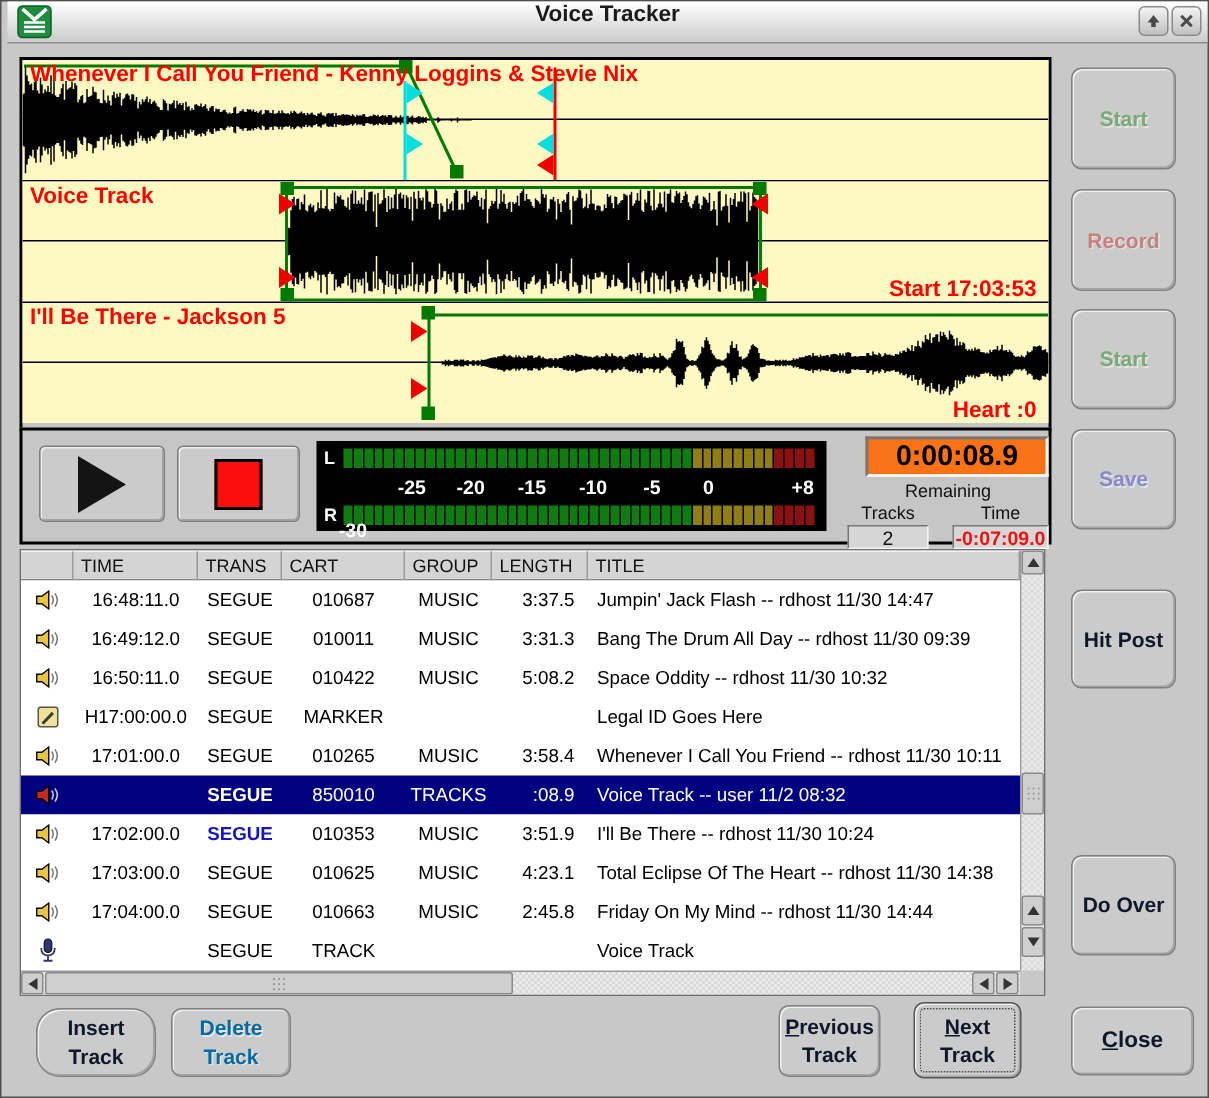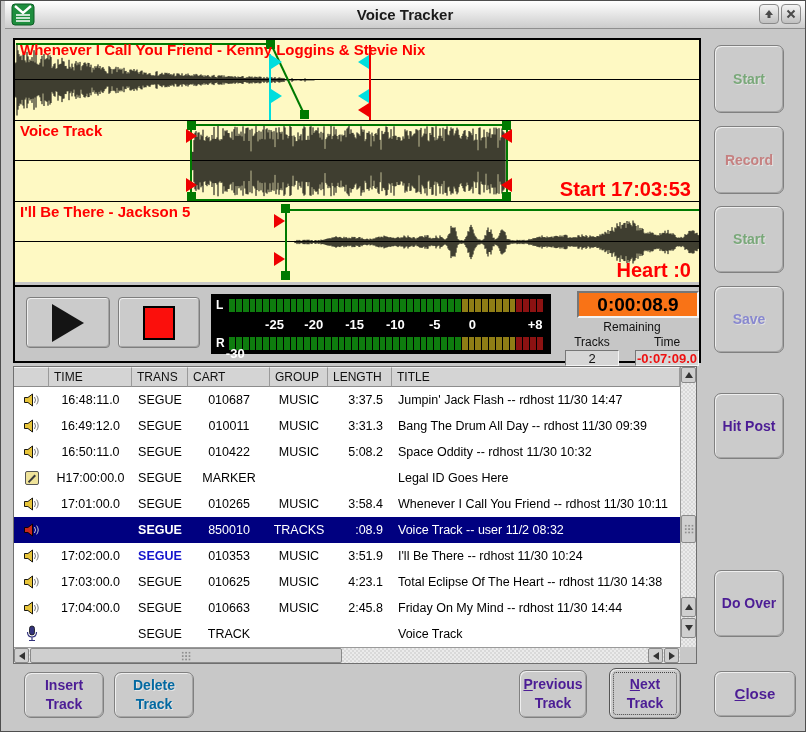--- a/index.html
+++ b/index.html
@@ -1,52 +1,52 @@
 <!DOCTYPE html>
 <html><head>
 <meta charset="utf-8">
 <style>
   html,body{margin:0;padding:0;}
   body{width:806px;height:732px;background:#8a8a8a;font-family:"Liberation Sans",sans-serif;overflow:hidden;}
   .window{position:relative;width:804px;height:730px;border:1px solid #4e4e4e;background:#c8c8c8;box-sizing:content-box;}
   
-  .titlebar{position:absolute;top:0;left:4px;right:0;height:27px;background:linear-gradient(#ffffff,#cccccc);border-bottom:1px solid #8f8f8f;display:flex;align-items:center;}
+  .titlebar{position:absolute;top:0;left:4px;right:0;height:27px;background:linear-gradient(#ffffff,#cccccc);border-bottom:1px solid #8f8f8f;display:flex;}
   .tb-icon{position:absolute;left:6px;top:2px;width:26px;height:23px;}
   .tb-title{flex:1;text-align:center;font-weight:bold;font-size:15px;color:#1a1a1a;}
   .tb-btn{position:absolute;top:3px;width:20px;height:20px;border:1px solid #8a8a8a;border-radius:4px;background:linear-gradient(#f4f4f4,#c0c0c0);display:flex;align-items:center;justify-content:center;box-sizing:border-box;}
   #btn-shade{right:26px}
   #btn-close{right:4px}
   .content{position:absolute;top:28px;left:0;width:804px;height:702px;}
   
-  .btn{position:absolute;background:#cbcbcb;border:1px solid #808080;border-radius:7px;box-shadow:inset 1px 1px 0 #efefef,inset -1px -1px 0 #a5a5a5;font-weight:bold;font-size:14px;color:#4c1d95;display:flex;align-items:center;justify-content:center;text-align:center;line-height:1.35;box-sizing:border-box;cursor:default;}
+  .btn{position:absolute;background:#cbcbcb;border:1px solid #808080;border-radius:7px;box-shadow:inset 1px 1px 0 #efefef,inset -1px -1px 0 #a5a5a5;font-weight:bold;font-size:14px;color:#0f172a;display:flex;align-items:center;justify-content:center;text-align:center;line-height:1.35;box-sizing:border-box;cursor:default;}
   .btn .u{text-decoration:underline;}
   .btn.dis{color:#0369a1;text-shadow:1px 1px 0 #e6e6e6;}
   .btn.green{color:#79a879;text-shadow:1px 1px 0 #e3e3e3;}
   .btn.red{color:#c58080;text-shadow:1px 1px 0 #e3e3e3;}
   .btn.blue{color:#8888cf;text-shadow:1px 1px 0 #e3e3e3;}
   #btn-start-top{left:713px;top:16px;width:70px;height:68px;}
   #btn-record{left:713px;top:97px;width:70px;height:68px;}
   #btn-start-mid{left:713px;top:177px;width:70px;height:67px;}
   #btn-save{left:713px;top:257px;width:70px;height:67px;}
   #btn-hit-post{left:713px;top:364px;width:70px;height:66px;}
   #btn-do-over{left:713px;top:541px;width:70px;height:67px;}
   #btn-close-main{left:713px;top:642px;width:82px;height:46px;font-size:15px;}
-  #btn-insert{left:23px;top:643px;width:80px;height:46px;}
+  #btn-insert{left:23px;top:643px;width:80px;height:46px;border-radius:16px;}
   #btn-delete{left:113px;top:643px;width:80px;height:46px;}
   #btn-prev{left:518px;top:641px;width:68px;height:48px;}
   #btn-next{left:608px;top:639px;width:72px;height:51px;border-color:#555;outline:1px dotted #444;outline-offset:-5px;}
   
   .tracks-panel{position:absolute;left:12px;top:9px;width:684px;height:246px;border:2px solid #000;background:#c6c6c6;box-sizing:content-box;}
   .track{position:relative;height:80px;background:#fef9c3;border-bottom:1px solid #000;overflow:hidden;}
   .track:last-child{border-bottom:none;}
   .track::before{content:"";position:absolute;left:0;right:0;top:39px;height:1px;background:#000;z-index:0;}
   .wave,.overlay{position:absolute;left:0;top:0;width:684px;height:80px;z-index:1;}
   .overlay{z-index:2;}
   .track-title{position:absolute;top:1px;left:5px;color:#ff0000;font-weight:bold;font-size:15px;z-index:3;white-space:nowrap;}
-  .corner-text{position:absolute;bottom:0px;right:8px;color:#ff0000;font-weight:bold;font-size:20px;z-index:3;}
+  .corner-text{position:absolute;bottom:0px;right:8px;color:#ff0000;font-weight:bold;font-size:15px;z-index:3;}
   
   .transport{position:absolute;left:12px;top:256px;width:684px;height:74px;border:2px solid #000;background:#c6c6c6;box-sizing:content-box;}
   .t-btn{position:absolute;top:10px;height:49px;background:#cbcbcb;border:1px solid #7e7e7e;border-radius:4px;box-shadow:inset 1px 1px 0 #efefef,inset -1px -1px 0 #a5a5a5;display:flex;align-items:center;justify-content:center;}
   #play-btn{left:11px;width:82px;}
   #stop-btn{left:103px;width:80px;}
   .play-glyph{width:0;height:0;border-left:32px solid #141414;border-top:19px solid transparent;border-bottom:19px solid transparent;}
   .stop-glyph{width:28px;height:30px;background:#fb0f0c;border:2px solid #000;}
   #meter{position:absolute;left:196px;top:7px;width:340px;height:60px;background:#000;box-sizing:border-box;padding:5px 8px 4px 5px;display:flex;flex-direction:column;justify-content:space-between;}
   .meter-row{display:flex;align-items:center;height:13px;}
   .meter-lab{width:13px;color:#fff;font-weight:bold;font-size:12px;line-height:13px;}

